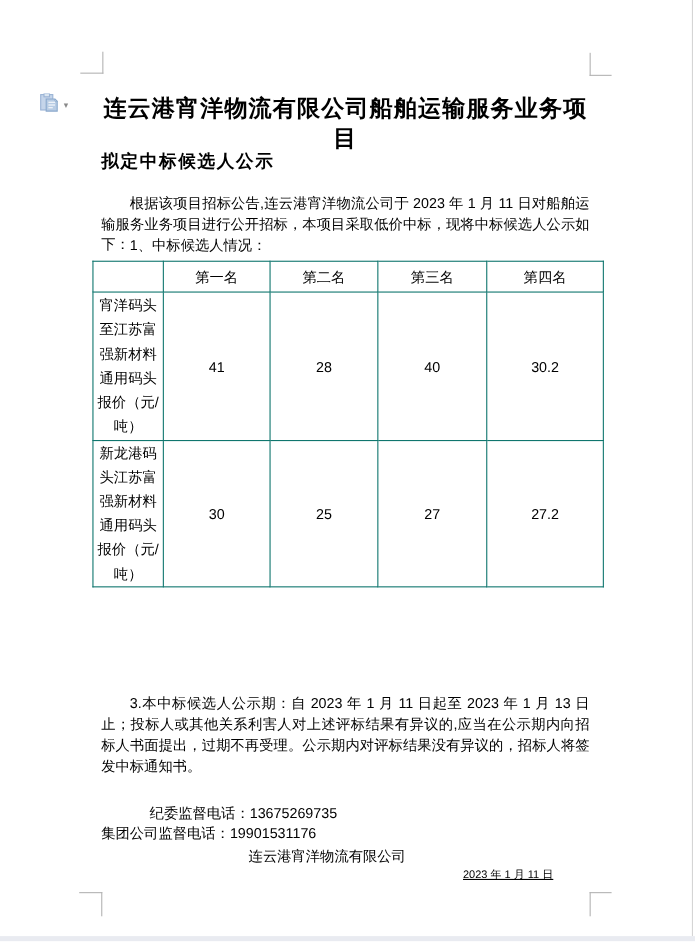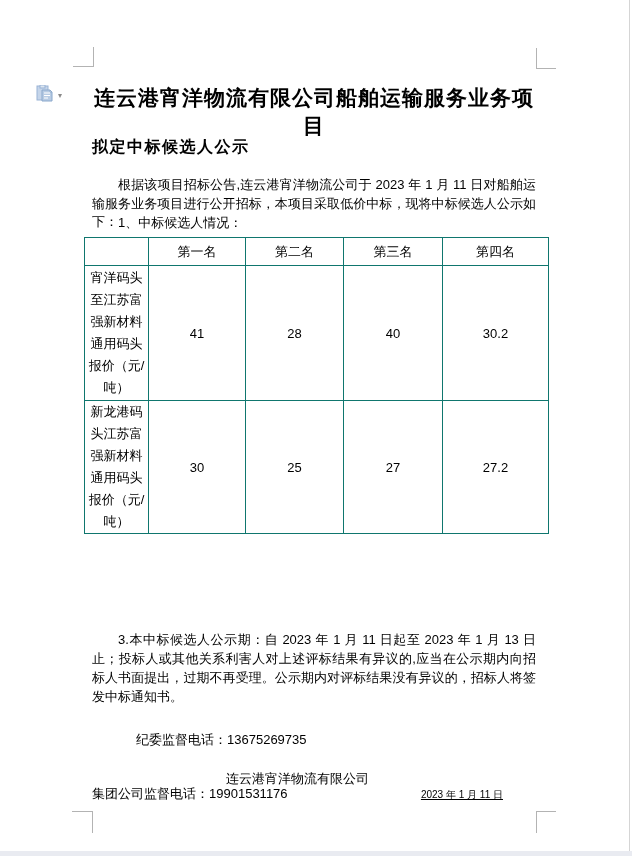--- a/index.html
+++ b/index.html
@@ -25,21 +25,21 @@
   tr.r-names td{height:78px;line-height:24px;}
   td.name-label{line-height:25px;padding:0 11px;font-size:13px;}
   td.cand-top{vertical-align:top;padding-top:5px;}
   tr.r-price1 td{height:134px;}
   tr.r-price2 td{height:129px;}
   td.price-label{font-size:12.5px;line-height:22px;text-align:justify;padding:4px 4px;vertical-align:middle;}
   .sec2{position:absolute;left:92px;top:611px;width:444px;font-size:13px;text-indent:2em;}
   .sec3{position:absolute;left:92px;top:630px;width:444px;font-size:13px;line-height:19px;
         text-align:justify;text-indent:2em;}
   .phone1{position:absolute;left:92px;top:731px;font-size:13px;margin-left:44px;}
-  .phone2{position:absolute;left:92px;top:749px;font-size:13px;margin-top:36px;}
+  .phone2{position:absolute;left:92px;top:749px;font-size:13px;}
   .sign-company{position:absolute;left:92px;top:770px;width:411px;text-align:center;font-size:13px;}
   .sign-date{position:absolute;left:92px;top:788px;width:411px;text-align:right;font-size:10px;text-decoration:underline;}
   .page-edge-line{position:absolute;left:629px;top:0;width:1px;height:851px;background:#d5d5d5;}
   .bottom-band{position:absolute;left:0;top:851px;width:632px;height:5px;background:#e9ebf1;}
 </style>
 </head>
 <body>
 
 <div id="page">
 

